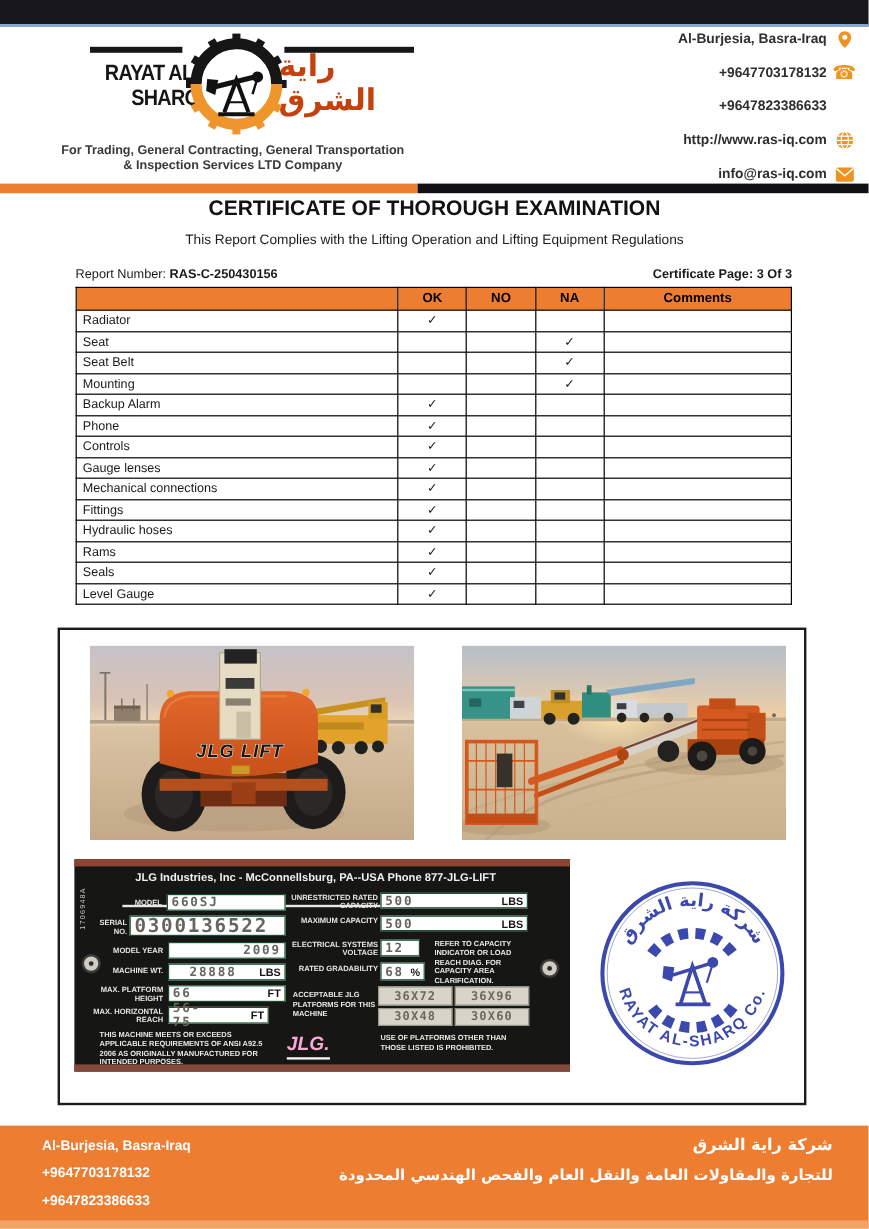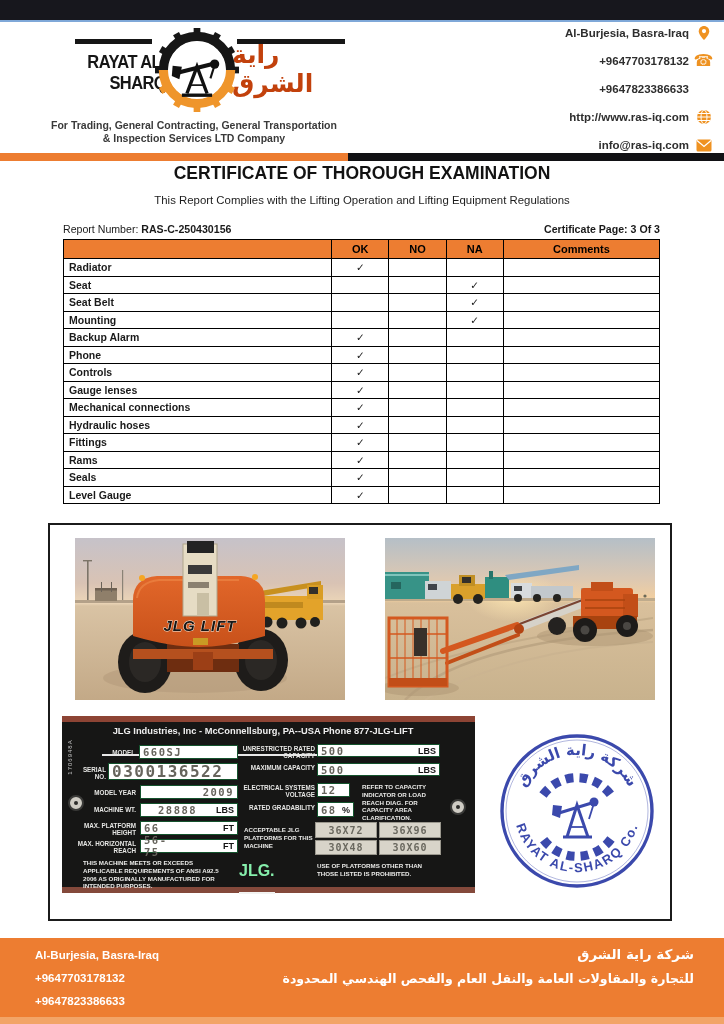--- a/index.html
+++ b/index.html
@@ -33,21 +33,21 @@
   .cert-sub{position:absolute;left:0;top:194px;width:724px;text-align:center;font-size:11.4px;color:#1c1c1c;}
   .report-line{position:absolute;left:63px;top:223px;width:597px;font-size:10.6px;}
   .report-left{position:absolute;left:0;top:0;}
   .report-num{font-weight:800;}
   .report-right{position:absolute;right:0;top:0;font-weight:700;}
   
   table.checklist{position:absolute;left:63px;top:239px;width:597px;border-collapse:collapse;table-layout:fixed;}
   .checklist th,.checklist td{border:1px solid #000;overflow:hidden;white-space:nowrap;}
   .checklist thead th{background:#ed7d31;font-size:11px;font-weight:800;height:18px;padding:0;color:#000;text-align:center;}
   .checklist td{height:16.5px;padding:0;font-size:10.5px;line-height:16.5px;}
-  .checklist td.item{font-weight:700;padding-left:5px;text-align:left;}
+  .checklist td.item{font-weight:400;padding-left:5px;text-align:left;}
   .checklist td.mark{text-align:center;font-weight:700;font-family:"DejaVu Sans", sans-serif;}
   
   .photo-box{position:absolute;left:48px;top:523px;width:624px;height:398px;border:2px solid #1b1b1b;box-sizing:border-box;background:#fff;}
   .photo1{position:absolute;left:25px;top:13px;}
   .photo2{position:absolute;left:335px;top:13px;}
   
   .plate{position:absolute;left:12px;top:191px;width:413px;height:177px;background:#161615;box-sizing:border-box;}
   .plate .rust-top{position:absolute;left:0;top:0;width:100%;height:6px;background:#8d4434;}
   .plate .rust-bot{position:absolute;left:0;bottom:0;width:100%;height:6px;background:#84493b;}
   .plate .side-code{position:absolute;left:-12px;top:38px;width:40px;text-align:center;transform:rotate(-90deg);
@@ -56,22 +56,22 @@
                    font-size:9.3px;font-weight:800;border-bottom:2px solid #e8e8e8;padding-bottom:18px;}
   .p-label{position:absolute;color:#e6e6e4;font-weight:800;font-size:6.3px;line-height:1.15;text-align:right;}
   .p-field{position:absolute;background:#ffffff;border:1px solid #14532d;box-sizing:border-box;height:14px;
            display:flex;align-items:center;padding:0 3px;}
   .p-val{font-family:"DejaVu Sans Mono", monospace;font-weight:700;color:#66645c;font-size:10.5px;letter-spacing:1.5px;}
   .p-val-big{font-size:16px;}
   .p-unit{margin-left:auto;color:#141414;font-weight:800;font-size:9px;letter-spacing:0;font-family:"Liberation Sans",sans-serif;}
   .p-note{position:absolute;color:#e9e9e7;font-weight:800;font-size:6.2px;line-height:1.25;}
   .p-screw{position:absolute;width:16px;height:16px;border-radius:50%;background:#cfccc4;border:2px solid #3a3a38;box-sizing:border-box;}
   .p-screw::after{content:"";position:absolute;left:4px;top:4px;width:4px;height:4px;border-radius:50%;background:#2c2c2a;}
-  .p-jlg{position:absolute;color:#86efac;font-weight:800;font-size:16px;letter-spacing:0;
-         border-bottom:2px solid #f2f2f0;padding-bottom:12px;}
+  .p-jlg{position:absolute;color:#f9a8d4;font-weight:800;font-style:italic;font-size:16px;letter-spacing:0;
+         border-bottom:2px solid #f2f2f0;padding-bottom:1px;}
   .p-plat{position:absolute;background:#d8d4c9;border:1px solid #9a978d;box-sizing:border-box;
           display:flex;align-items:center;justify-content:center;
           font-family:"DejaVu Sans Mono", monospace;font-weight:700;color:#6a685f;font-size:10px;letter-spacing:1px;}
   
   .stamp{position:absolute;left:447px;top:206px;opacity:0.92;}
   
   .footer{position:absolute;left:0;top:938px;width:724px;height:86px;background:#ed7d31;}
   .footer .f-left{position:absolute;left:35px;top:6px;color:#fff;font-weight:700;font-size:11.5px;line-height:23px;}
   .footer .f-right{position:absolute;right:30px;top:8px;text-align:right;direction:rtl;color:#fff;
                    font-family:"DejaVu Sans", sans-serif;}
@@ -250,28 +250,28 @@
           <td class="comments"></td>
         </tr>
         <tr>
           <td class="item">Mechanical connections</td>
           <td class="mark">✓</td>
           <td class="mark"></td>
           <td class="mark"></td>
           <td class="comments"></td>
         </tr>
         <tr>
+          <td class="item">Fittings</td>
+          <td class="mark">✓</td>
+          <td class="mark"></td>
+          <td class="mark"></td>
+          <td class="comments"></td>
+        </tr>
+        <tr>
           <td class="item">Hydraulic hoses</td>
-          <td class="mark">✓</td>
-          <td class="mark"></td>
-          <td class="mark"></td>
-          <td class="comments"></td>
-        </tr>
-        <tr>
-          <td class="item">Fittings</td>
           <td class="mark">✓</td>
           <td class="mark"></td>
           <td class="mark"></td>
           <td class="comments"></td>
         </tr>
         <tr>
           <td class="item">Rams</td>
           <td class="mark">✓</td>
           <td class="mark"></td>
           <td class="mark"></td>
@@ -456,21 +456,21 @@
           <span class="p-unit">LBS</span>
         </div>
 
       <div class="p-label" style="left:20px;top:106px;width:54px;">MAX. PLATFORM HEIGHT</div>
       <div class="p-field" style="left:78px;top:105px;width:98px;">
           <span class="p-val">66</span>
           <span class="p-unit">FT</span>
         </div>
 
       <div class="p-label" style="left:13px;top:124px;width:61px;">MAX. HORIZONTAL REACH</div>
-      <div class="p-field" style="left:78px;top:123px;width:98px;gap:40px;">
+      <div class="p-field" style="left:78px;top:123px;width:84px;gap:40px;">
           <span class="p-val">56-75</span>
           <span class="p-unit">FT</span>
         </div>
 
       <div class="p-label" style="left:168px;top:29px;width:85px;">UNRESTRICTED RATED CAPACITY</div>
       <div class="p-field" style="left:255px;top:28px;width:123px;height:13px;">
           <span class="p-val">500</span>
           <span class="p-unit">LBS</span>
         </div>
 

